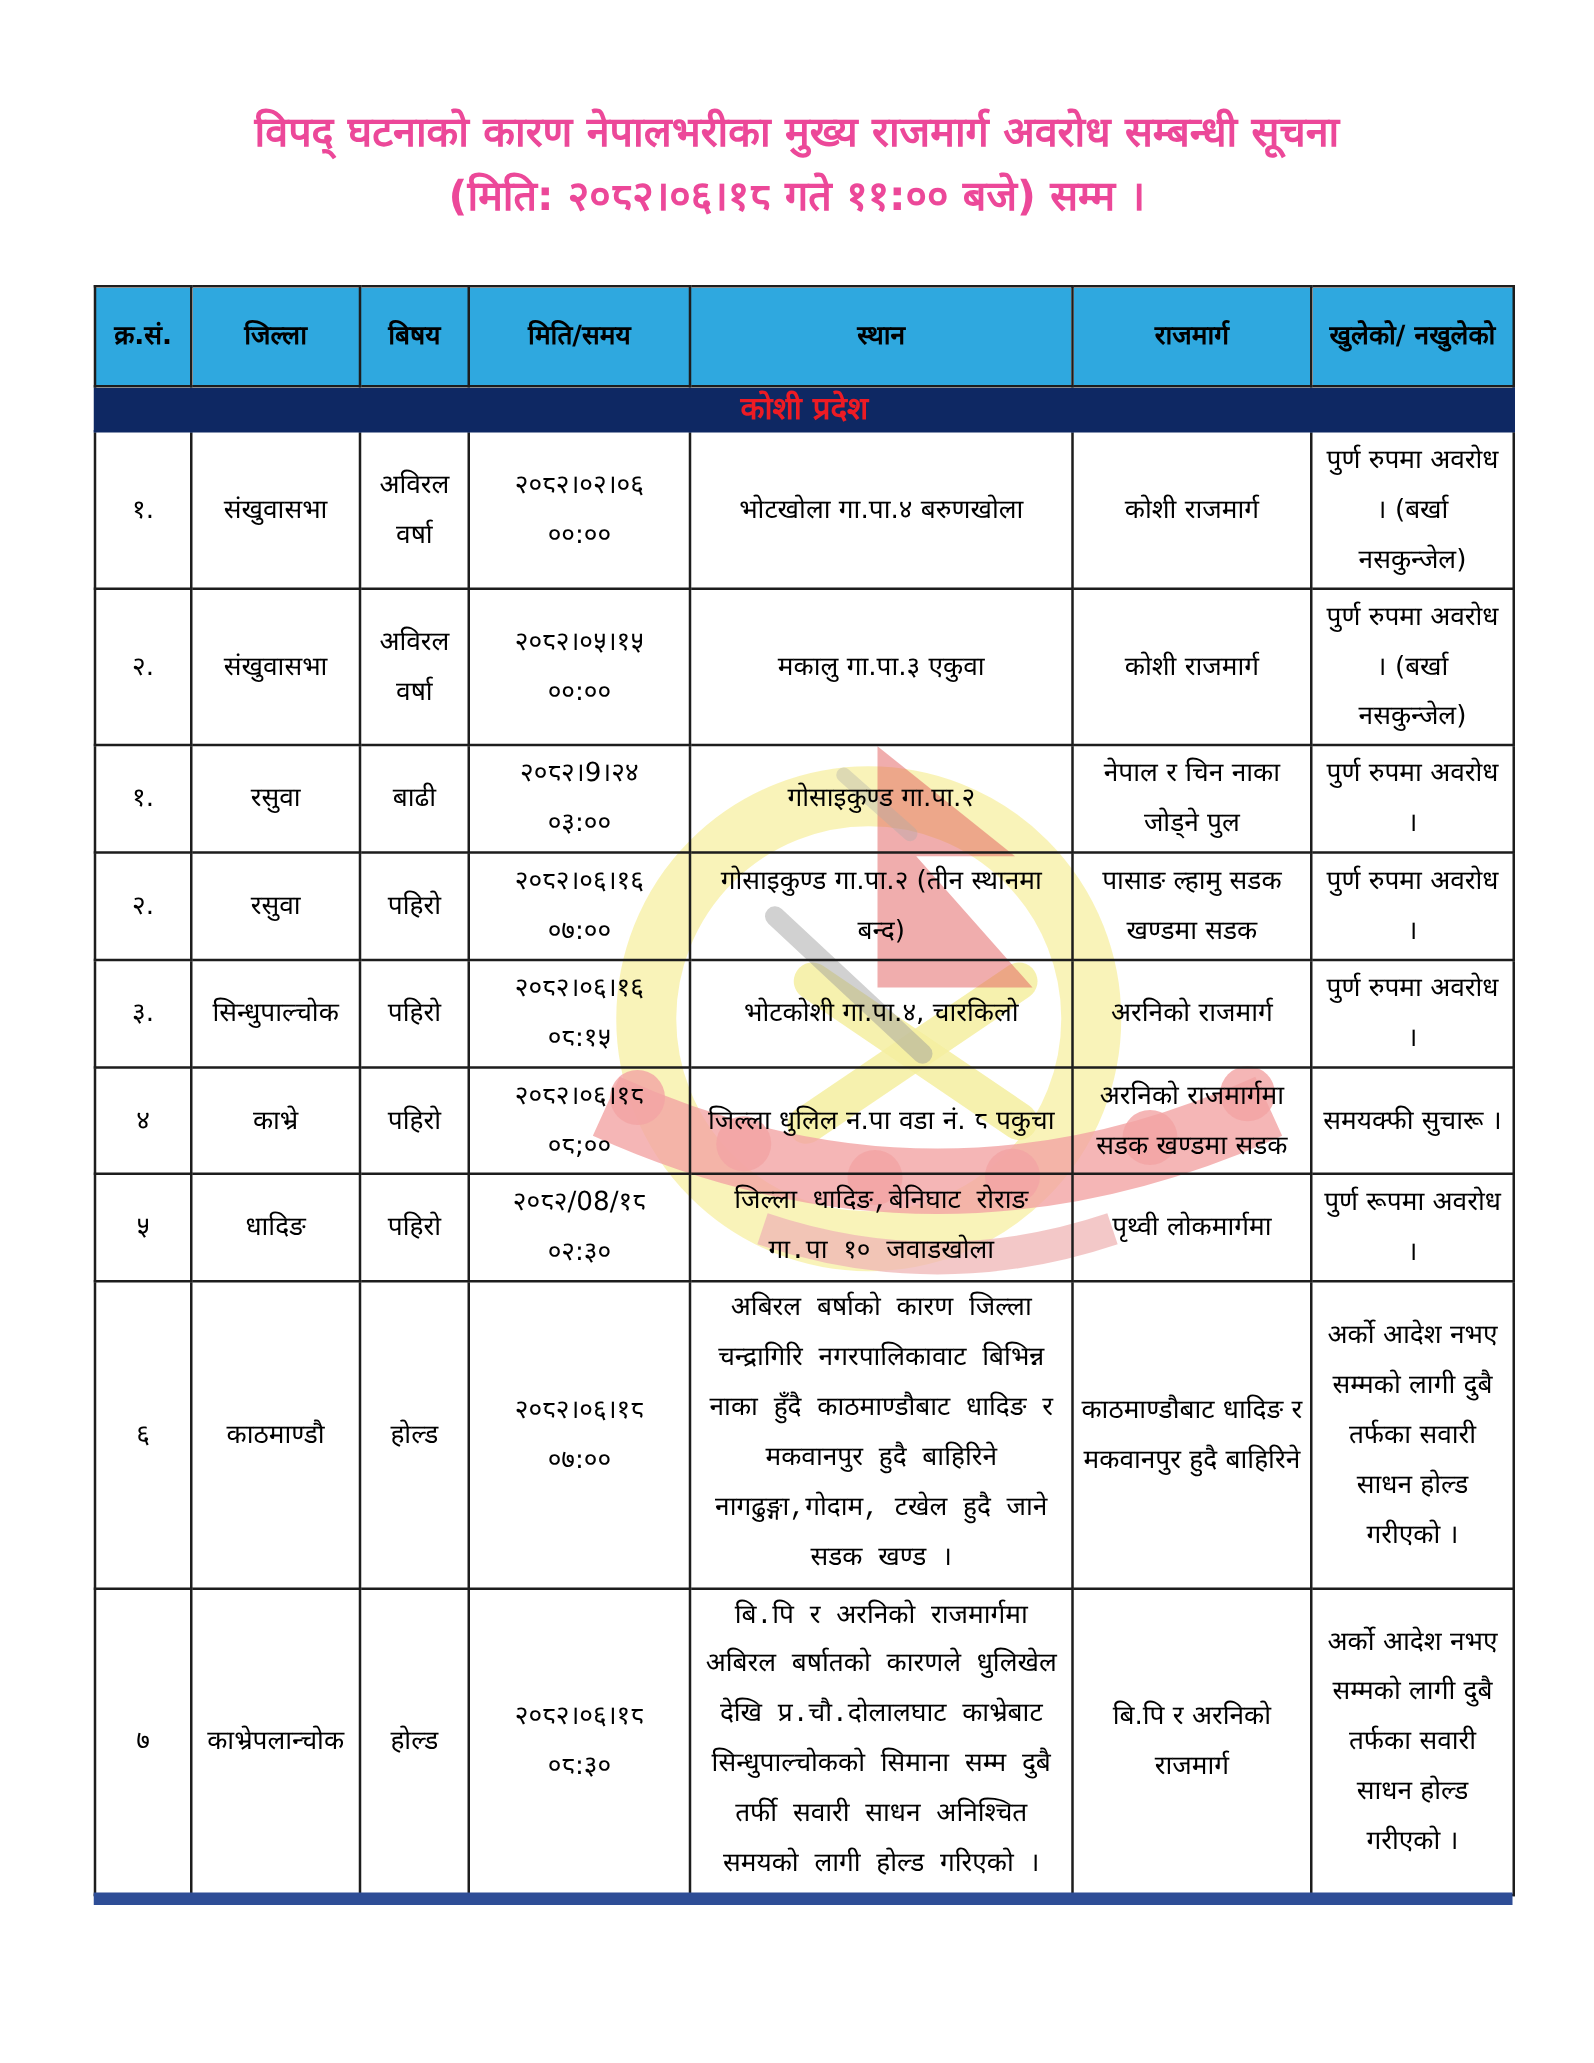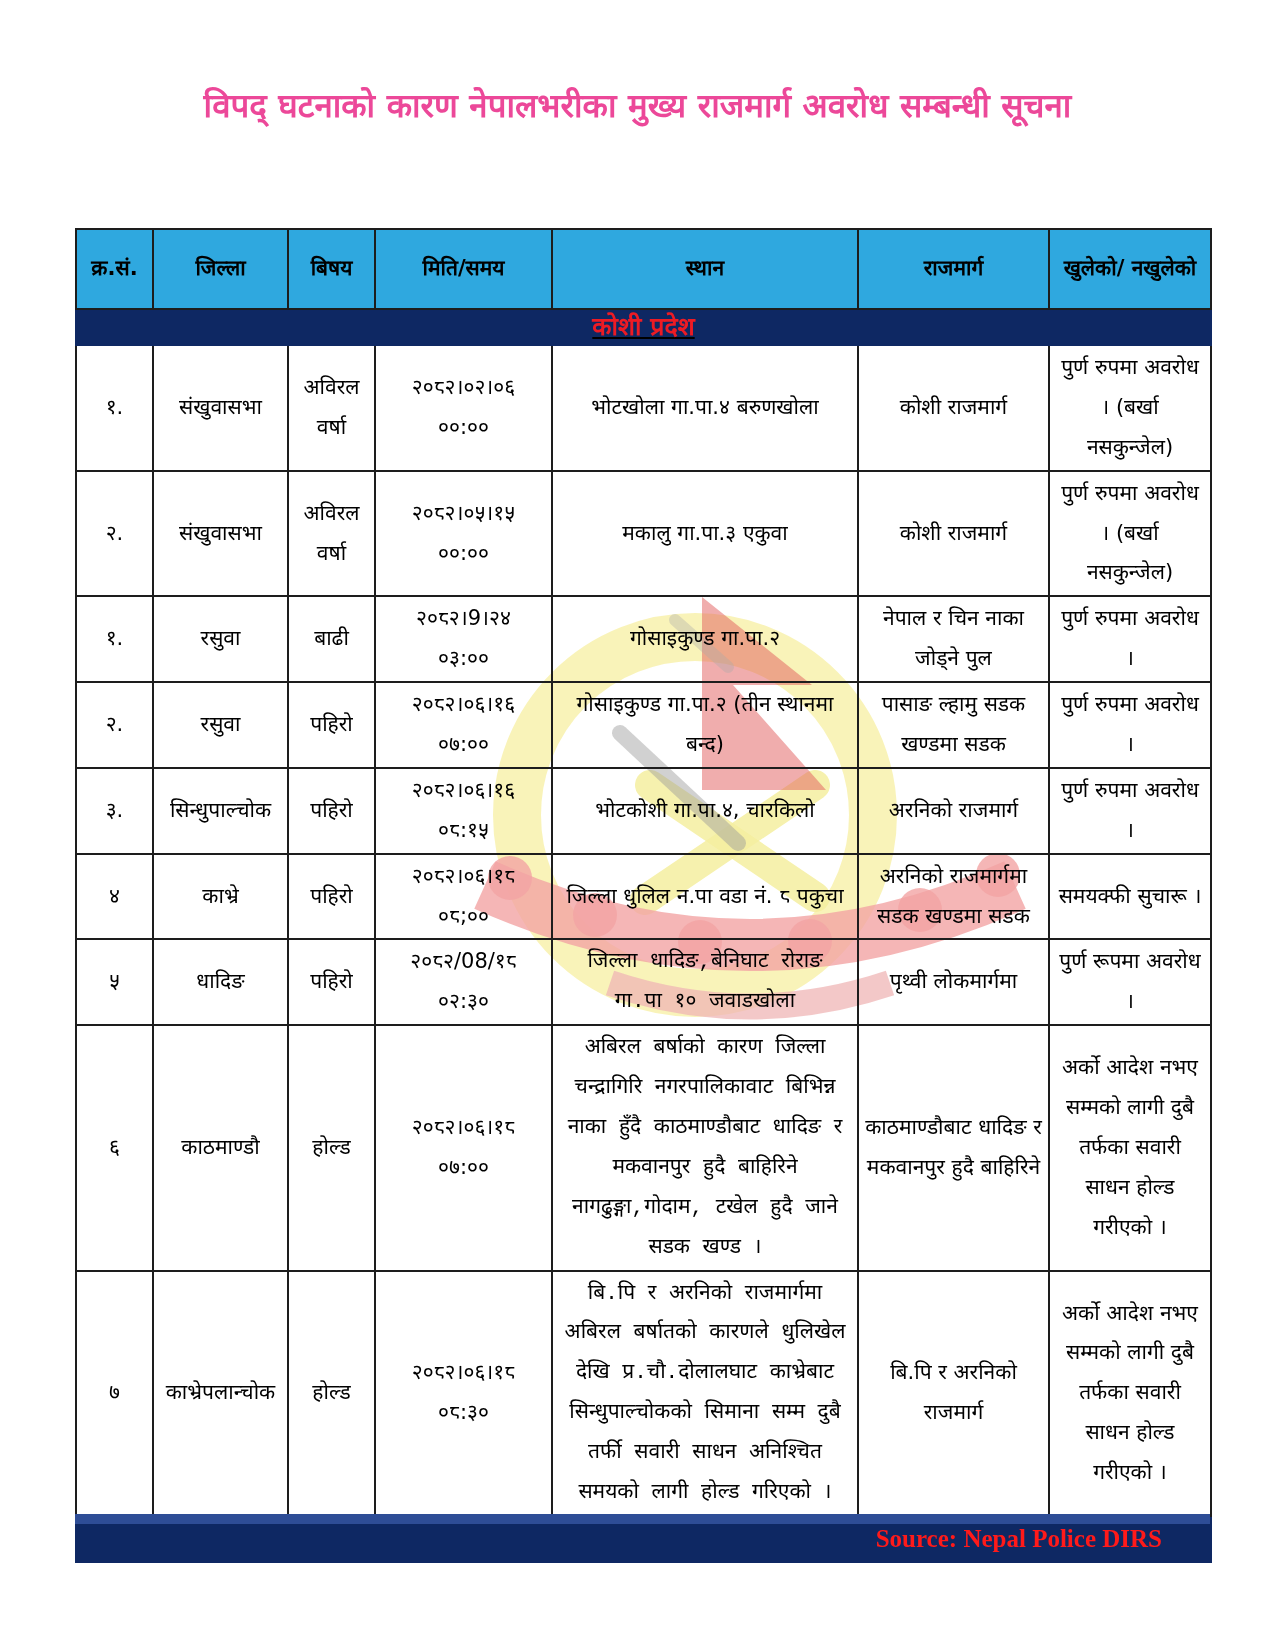--- a/index.html
+++ b/index.html
@@ -104,20 +104,21 @@
     <circle cx="125" cy="330" r="22" fill="#f2a4a4" opacity="0.8"></circle>
     <circle cx="230" cy="357" r="22" fill="#f2a4a4" opacity="0.8"></circle>
     <circle cx="340" cy="356" r="22" fill="#f2a4a4" opacity="0.8"></circle>
     <circle cx="450" cy="325" r="22" fill="#f2a4a4" opacity="0.8"></circle>
     <circle cx="528" cy="290" r="22" fill="#f2a4a4" opacity="0.8"></circle>
     <path d="M 140,398 Q 280,445 420,398" fill="none" stroke="#efb5b5" stroke-width="26" opacity="0.75"></path>
   </svg>
 
   <div class="title-block">
     <div>विपद् घटनाको कारण नेपालभरीका मुख्य राजमार्ग अवरोध सम्बन्धी सूचना</div>
+    <div>(मिति: २०८२।०६।१८ गते ११:०० बजे) सम्म ।</div>
   </div>
 
   <table class="main">
     <colgroup>
       <col style="width:77px">
         <col style="width:135px">
         <col style="width:87px">
       <col style="width:177px">
         <col style="width:306px">
         <col style="width:191px">
@@ -128,21 +129,21 @@
         <tr style="height:80px;">
       <th class="colhead">क्र.सं.</th>
       <th class="colhead">जिल्ला</th>
       <th class="colhead">बिषय</th>
       <th class="colhead">मिति/समय</th>
       <th class="colhead">स्थान</th>
       <th class="colhead">राजमार्ग</th>
       <th class="colhead">खुलेको/ नखुलेको</th>
     </tr>
 
-    <tr class="band" style="height:35px;text-decoration:underline;">
+    <tr class="band" style="height:35px;">
       <td colspan="7">कोशी प्रदेश</td>
     </tr>
 
     <tr style="height:119px;">
       <td>१.</td>
       <td>संखुवासभा</td>
       <td>अविरल वर्षा</td>
       <td>
         <div>२०८२।०२।०६</div>
         <div>००:००</div>
@@ -250,20 +251,17 @@
       <td>होल्ड</td>
       <td>
         <div>२०८२।०६।१८</div>
         <div>०८:३०</div>
       </td>
       <td class="left lh-tight">बि.पि र अरनिको  राजमार्गमा अबिरल बर्षातको कारणले धुलिखेल देखि प्र.चौ.दोलालघाट काभ्रेबाट सिन्धुपाल्चोकको सिमाना सम्म  दुबै तर्फी सवारी साधन अनिश्चित समयको लागी होल्ड गरिएको ।</td>
       <td>बि.पि र अरनिको राजमार्ग</td>
       <td class="status">अर्को आदेश नभए सम्मको लागी दुबै तर्फका सवारी साधन होल्ड गरीएको ।</td>
     </tr>
 
-    <tr class="footer-row" style="height:46px;">
-      <td colspan="7">Source: Nepal Police DIRS</td>
-    </tr>
   </tbody>
     </table>
 
   <div class="bottom-strip"></div>
 </div>
 
 </body></html>

